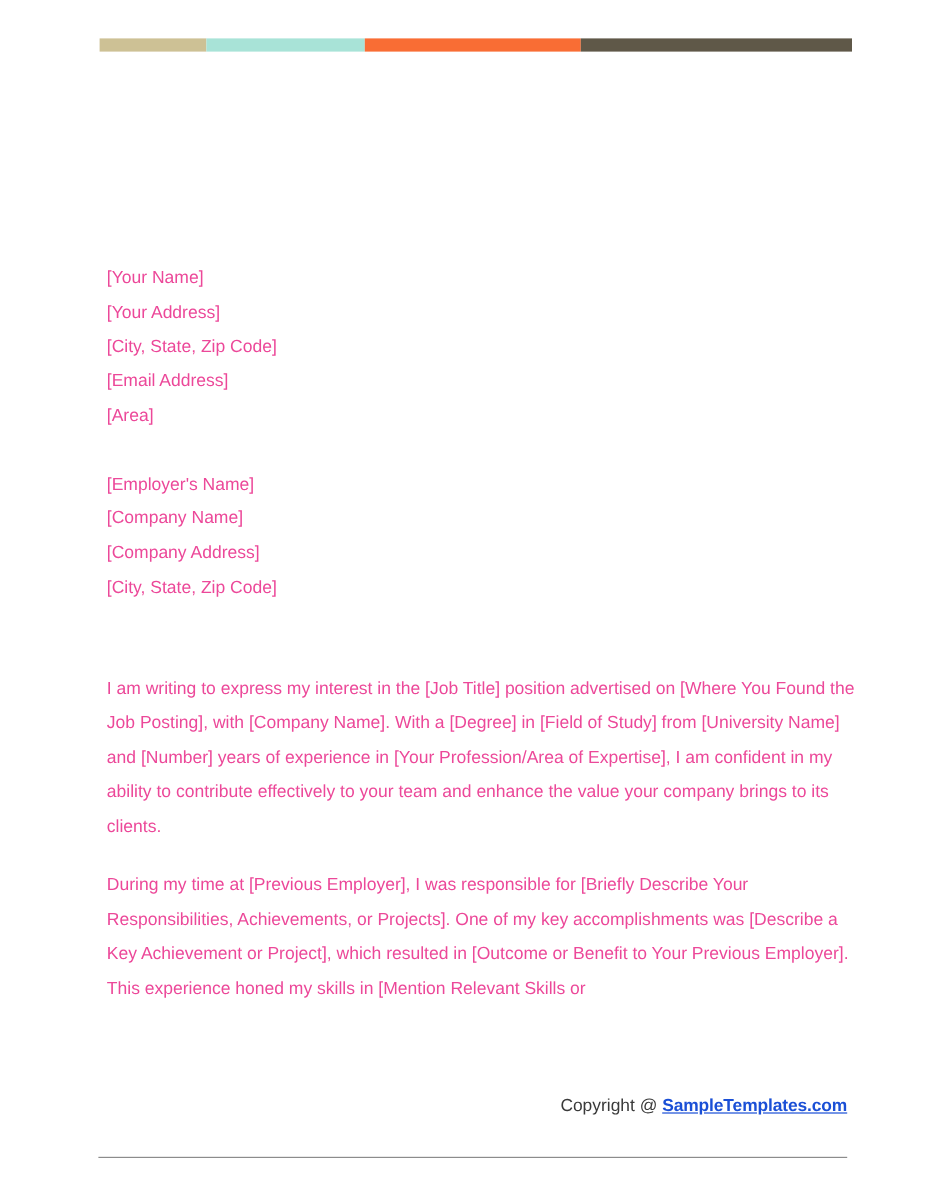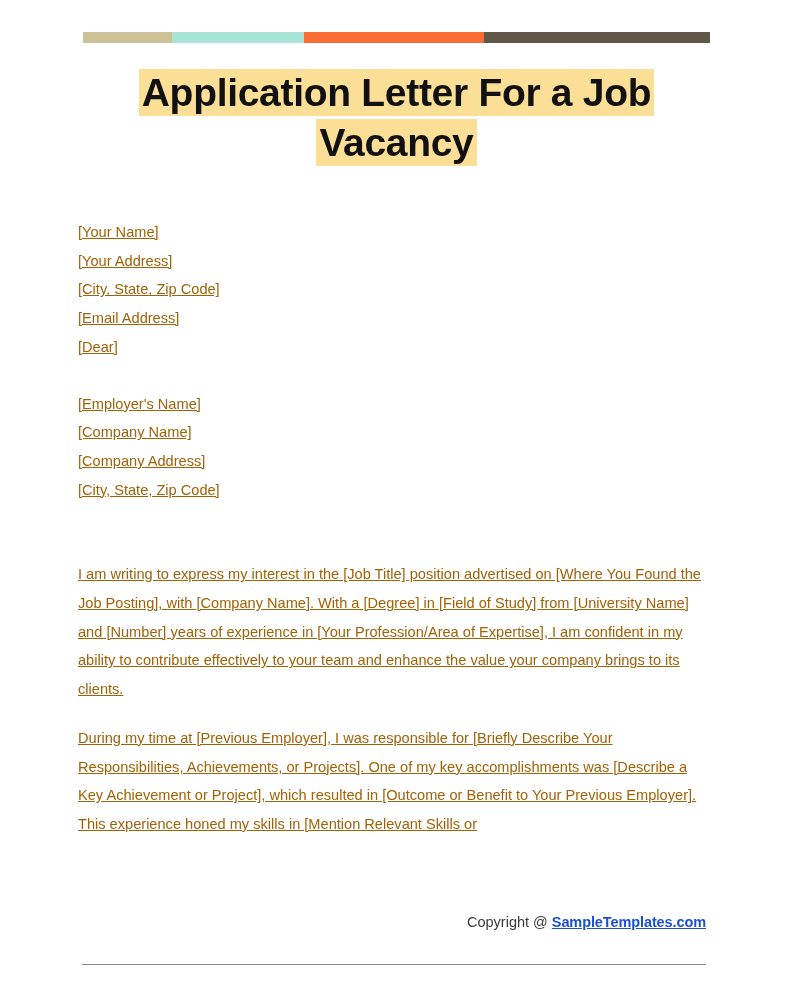--- a/index.html
+++ b/index.html
@@ -56,27 +56,26 @@
     letter-spacing: -0.3px;
     background-color: #fbdf97;
     box-decoration-break: clone;
     -webkit-box-decoration-break: clone;
     padding: 2px 3px;
   }
 
   
   .body-area {
     position: absolute;
-    left: 78px;
+    left: 89px;
     top: 218px;
     width: 625px;
     font-size: 14.6px;
     line-height: 28.7px;
-    color: #a16207;
-    text-decoration: underline;
+    color: #ec4899;
   }
   .addr-line {
     display: block;
     white-space: nowrap;
   }
   .block-gap { height: 28px; }
   .para {
     margin: 0;
     text-align: left;
   }
@@ -114,32 +113,29 @@
 
 <div class="page">
 
   <div class="color-bar">
     <div class="seg seg-khaki" style="background: rgb(205, 193, 149);"></div>
     <div class="seg seg-mint" style="background: rgb(168, 227, 215);"></div>
     <div class="seg seg-orange" style="background: rgb(249, 109, 52);"></div>
     <div class="seg seg-dark" style="background: rgb(95, 88, 72);"></div>
   </div>
 
-  <div class="title-wrap">
-    <span class="doc-title">Application Letter For a Job Vacancy</span>
-  </div>
 
   <div class="body-area">
 
     <div>
       <span class="addr-line">[Your Name]</span>
       <span class="addr-line">[Your Address]</span>
       <span class="addr-line">[City, State, Zip Code]</span>
       <span class="addr-line">[Email Address]</span>
-      <span class="addr-line">[Dear]</span>
+      <span class="addr-line">[Area]</span>
     </div>
 
     <div class="block-gap"></div>
 
     <div>
       <span class="addr-line">[Employer's Name]</span>
       <span class="addr-line">[Company Name]</span>
       <span class="addr-line">[Company Address]</span>
       <span class="addr-line">[City, State, Zip Code]</span>
     </div>

